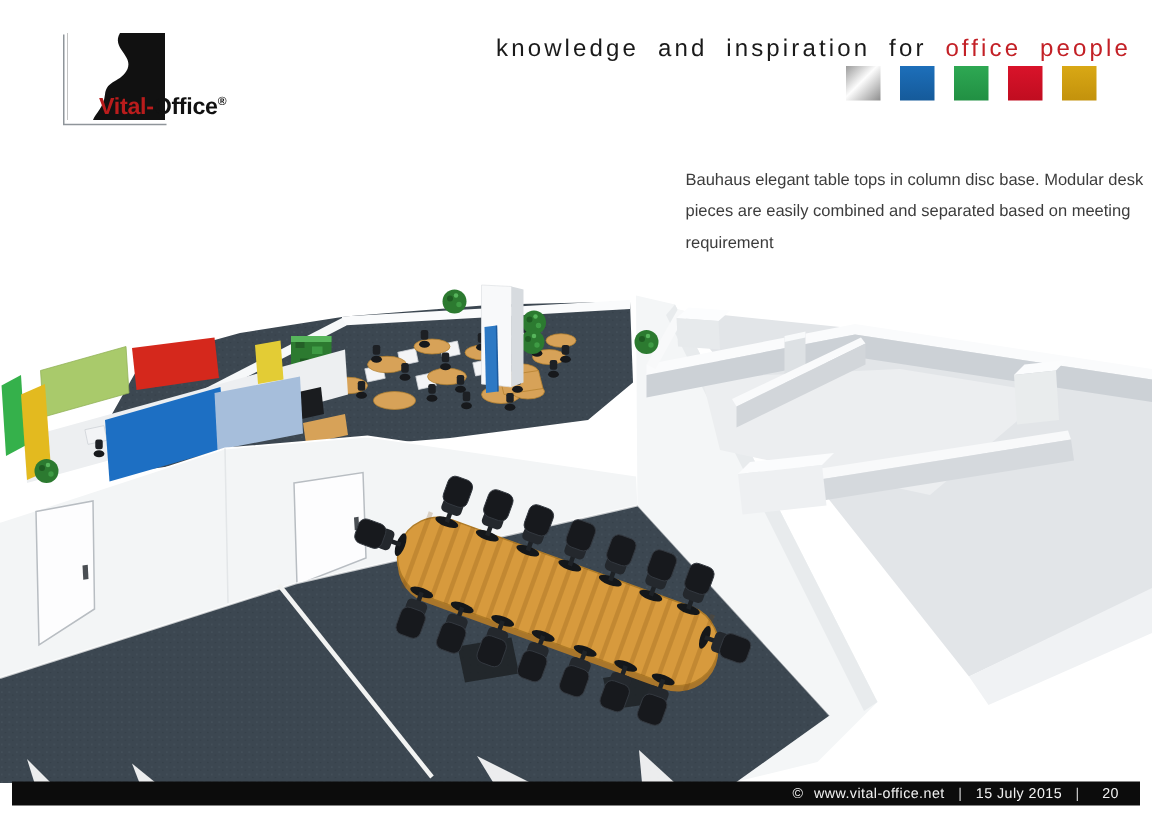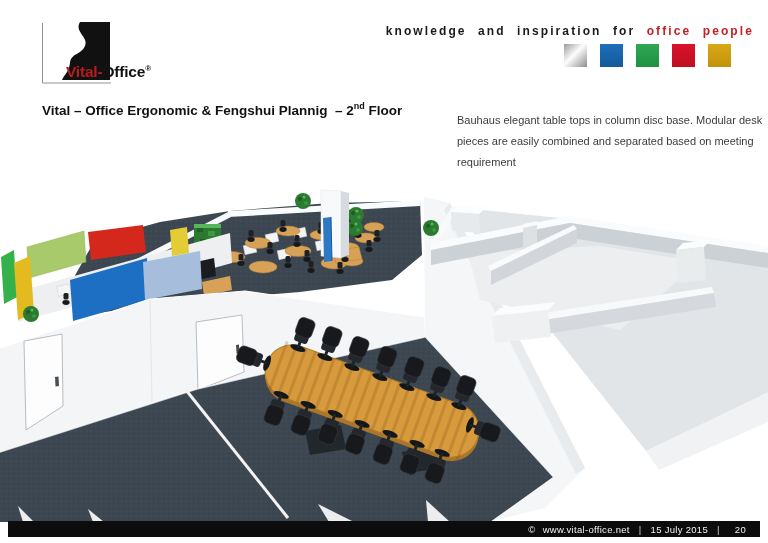--- a/index.html
+++ b/index.html
@@ -8,21 +8,21 @@
 
   
   #logo{position:absolute;left:42px;top:22px;width:120px;height:62px;}
   #logo svg{position:absolute;left:0;top:0;}
   #logo-text{position:absolute;left:24px;top:41px;font-weight:700;font-size:15.5px;
              letter-spacing:-0.2px;white-space:nowrap;}
   #logo-text .lw{color:#b91c1c;}
   #logo-text .lb{color:#111111;}
   #logo-text sup{font-size:8px;color:#111;}
 
-  #slogan{position:absolute;right:14px;top:24px;font-size:12px;font-weight:700;
+  #slogan{position:absolute;right:14px;top:24px;font-size:16px;font-weight:400;
           letter-spacing:2.1px;word-spacing:6px;white-space:nowrap;}
   #slogan .sk{color:#1a1a1a;}
   #slogan .sr{color:#c32026;}
 
   .sw{position:absolute;top:44px;width:23px;height:23px;}
   .sw.silver{background:linear-gradient(135deg,#9b9b9b 0%,#fdfdfd 45%,#8d8d8d 100%);}
   .sw.blue{background:linear-gradient(180deg,#1d6fba,#155a9a);}
   .sw.green{background:linear-gradient(180deg,#2ea853,#219043);}
   .sw.red{background:linear-gradient(180deg,#d9132a,#c00d20);}
   .sw.gold{background:linear-gradient(180deg,#d9a815,#c3920c);}
@@ -60,21 +60,20 @@
   </div>
 
   <div id="slogan"><span class="sk">knowledge and inspiration for</span> <span class="sr">office people</span></div>
 
   <div class="sw silver" style="left:564px"></div>
   <div class="sw blue" style="left:600px"></div>
   <div class="sw green" style="left:636px"></div>
   <div class="sw red" style="left:672px"></div>
   <div class="sw gold" style="left:708px"></div>
 
-  <div id="title"><span>Vital – Office Ergonomic &amp; Fengshui Plannig  – 2</span><sup>nd</sup><span> Floor</span></div>
 
   <div id="desc">Bauhaus elegant table tops in column disc base. Modular desk pieces are easily combined and separated based on meeting requirement</div>
 
   <svg id="scene" viewBox="0 182 768 341">
     <defs>
       <pattern id="carpet" width="5" height="5" patternUnits="userSpaceOnUse">
         <rect width="5" height="5" fill="#3c4751"></rect>
         <circle cx="1.2" cy="1.4" r="0.55" fill="#46525c"></circle>
         <circle cx="3.6" cy="3.4" r="0.5" fill="#333d46"></circle>
       </pattern>

